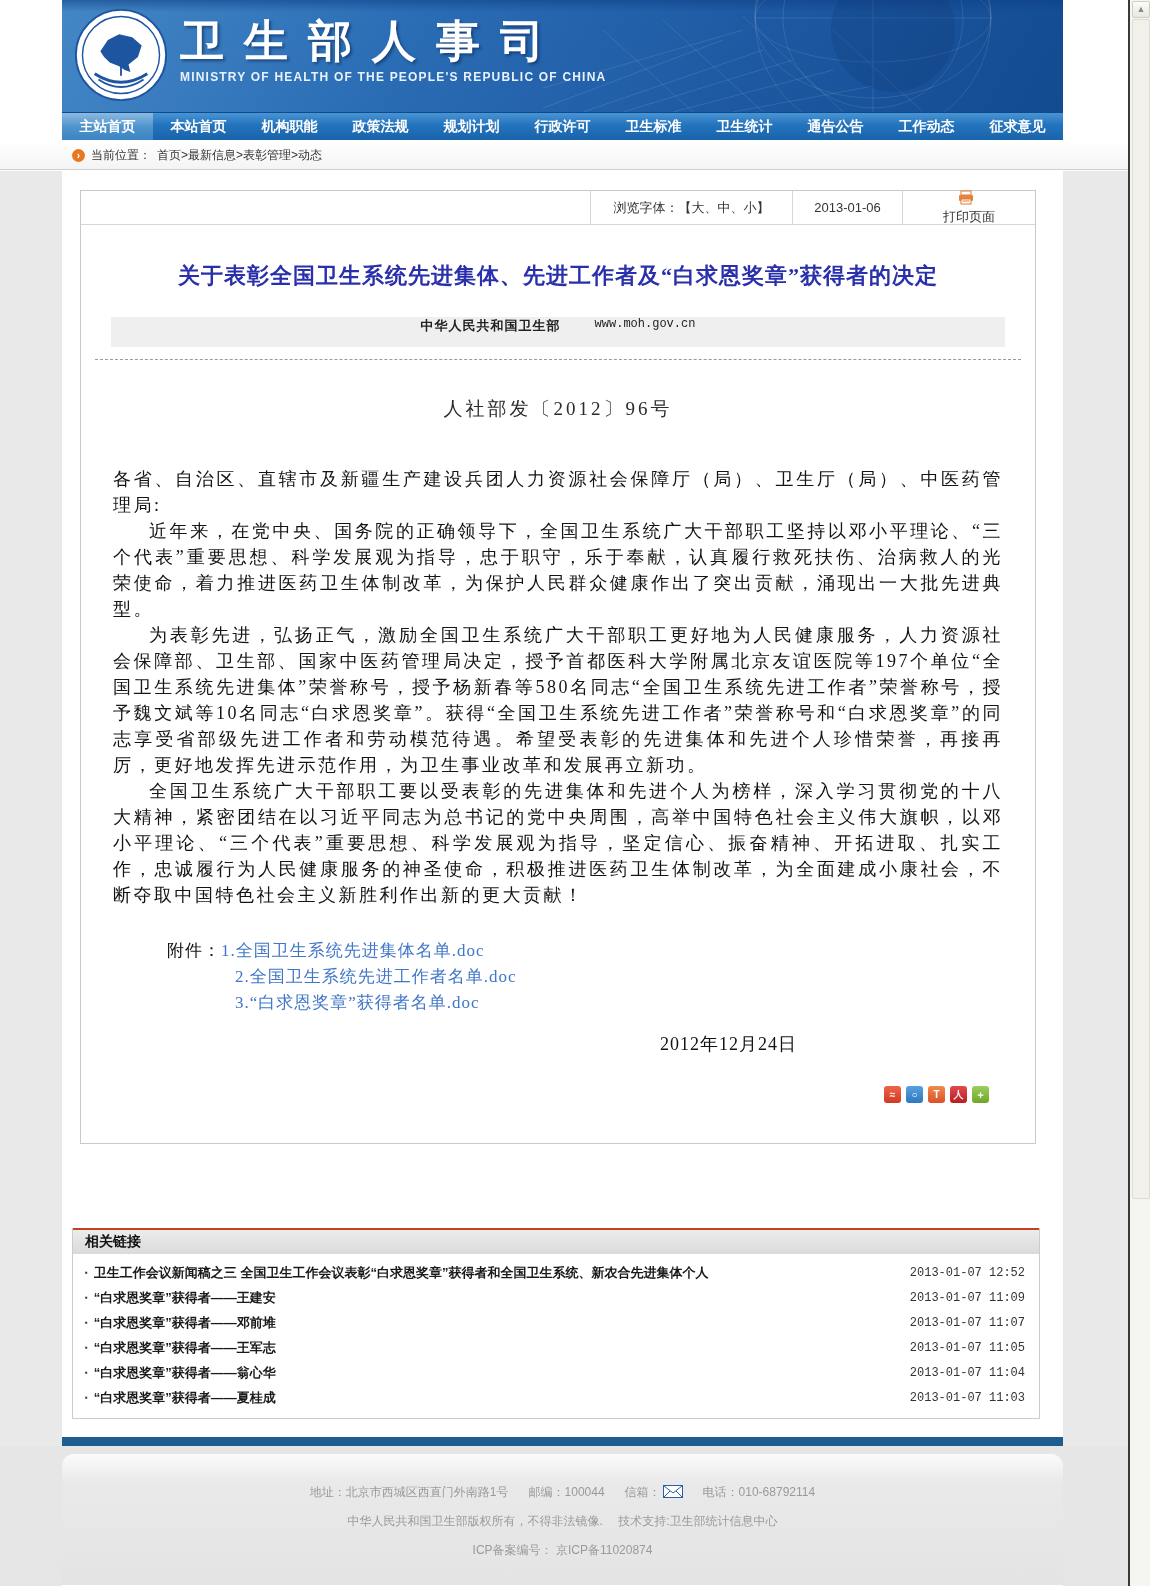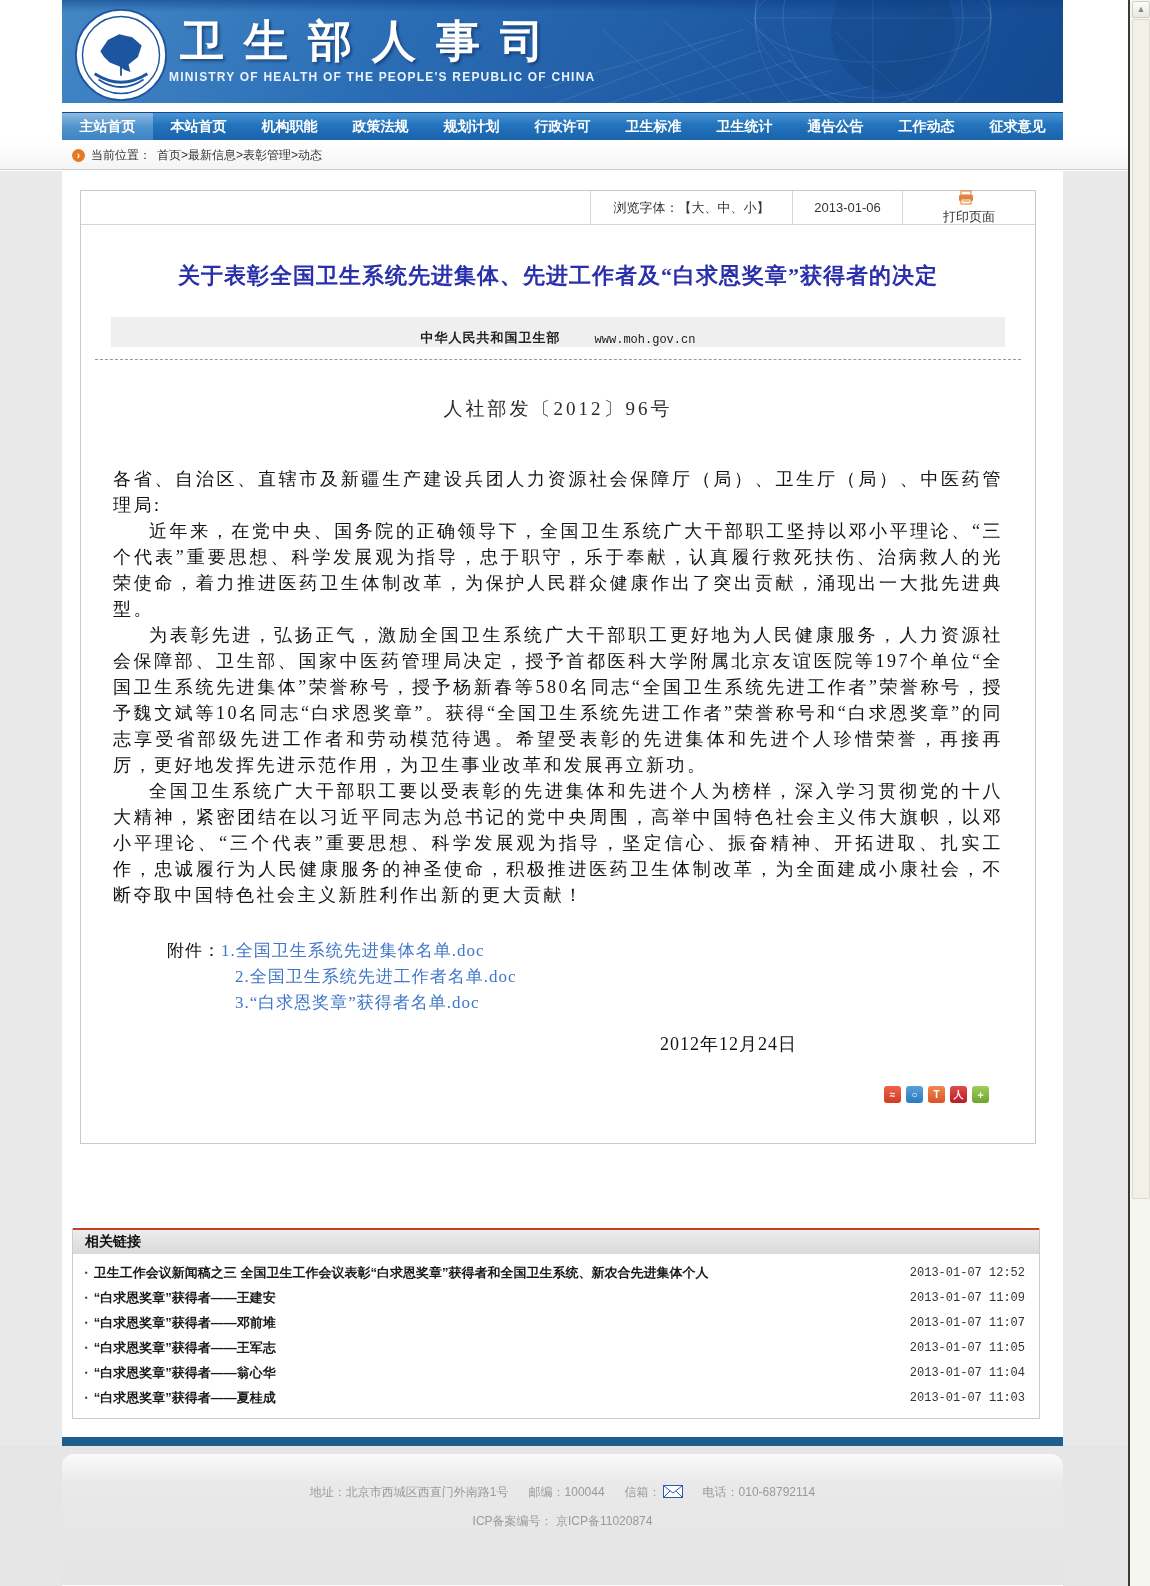--- a/index.html
+++ b/index.html
@@ -3,30 +3,30 @@
 <meta charset="utf-8">
 <style>
   * { margin:0; padding:0; box-sizing:border-box; }
   html,body { width:1150px; height:1586px; }
   body {
     position:relative; background:#ffffff; overflow:hidden;
     font-family:"Liberation Sans", sans-serif; color:#222;
   }
   
   .site-col { position:absolute; left:62px; width:1001px; }
-  .header { top:0; height:103px; overflow:hidden;
+  .header { top:0; height:140px; overflow:hidden;
     background:linear-gradient(120deg,#4487c6 0%,#2a6cb4 35%,#1c57a0 70%,#134a90 100%);
   }
   .header::before { content:""; position:absolute; left:0; top:0; right:0; height:12px;
     background:linear-gradient(#0d3f85,rgba(13,63,133,0)); opacity:.55; }
   .globe-deco { position:absolute; right:0; top:0; height:112px; width:520px; opacity:.75; }
   .logo-wrap { position:absolute; left:12px; top:8px; width:94px; height:94px; }
   .site-title { position:absolute; left:118px; top:12px; color:#fff; font-weight:bold;
     font-size:44px; letter-spacing:20px; text-shadow:2px 2px 3px rgba(10,40,90,.6); white-space:nowrap; }
-  .site-sub { position:absolute; left:107px; top:70px; color:#eaf2fb; font-size:12px;
+  .site-sub { position:absolute; left:118px; top:70px; color:#eaf2fb; font-size:12px;
     letter-spacing:1.2px; font-weight:bold; white-space:nowrap; }
   
   .nav { top:112px; height:28px; display:flex; align-items:stretch;
     background:linear-gradient(#4a94d4,#2273bd 45%,#1a64ab);
     border-top:1px solid #0c4c8c; }
   .nav-item { flex:1; display:flex; align-items:center; justify-content:center;
     color:#fff; font-size:14px; font-weight:bold; cursor:pointer; white-space:nowrap; }
   .nav-item.active { background:linear-gradient(#8db9e0,#5094cd 50%,#3b84c3); }
   
   .breadcrumb { position:absolute; left:0; top:141px; width:1128px; height:29px;
@@ -42,21 +42,21 @@
   .article-box { position:absolute; left:18px; top:19px; width:956px; background:#fff;
     border:1px solid #c9c9c9; padding-bottom:40px; }
   .art-toolbar { height:34px; border-bottom:1px solid #d6d6d6; display:flex; justify-content:flex-end; }
   .tb-cell { display:flex; align-items:center; justify-content:center; border-left:1px solid #d6d6d6;
     font-size:13px; color:#333; padding:0 14px; white-space:nowrap; }
   .tb-font { width:202px; } .tb-date { width:110px; } .tb-print { width:133px; cursor:pointer;flex-direction:column; }
   .print-ico { margin-right:6px; display:inline-block; }
   .art-title { margin-top:36px; text-align:center; font-size:22px; font-weight:bold;
     color:#2a30ab; font-family:"Liberation Serif", serif; letter-spacing:1px; }
   .src-bar { margin:26px 30px 0 30px; height:30px; background:#efefef; display:flex;
-    align-items:flex-end; justify-content:center; font-size:13px; color:#222; }
+    align-items:flex-start; justify-content:center; font-size:13px; color:#222; }
   .src-name { font-weight:bold; margin-right:34px; letter-spacing:1px; }
   .src-site { font-family:"Liberation Mono", monospace; font-size:12px; }
   .dash-line { margin:12px 14px 0 14px; border-top:1px dashed #9a9a9a; height:0; }
   .doc-num { margin-top:36px; text-align:center; font-size:19px; color:#2b2b2b;
     font-family:"Liberation Serif", serif; letter-spacing:3px; }
   .art-body { margin-top:44px; padding:0 32px; font-family:"Liberation Serif", serif;
     font-size:18px; line-height:26px; color:#141414; text-align:justify; letter-spacing:2.5px; }
   .art-body p.indent { text-indent:2em; }
   .attachments { margin-top:30px; padding-left:86px; font-family:"Liberation Serif", serif;
     font-size:17px; line-height:26px; letter-spacing:1px; }
@@ -274,20 +274,21 @@
       <span>信箱：</span>
       <span class="mail-ico">
         <svg width="20" height="13" viewBox="0 0 20 13">
           <rect x="0.5" y="0.5" width="19" height="12" fill="#ffffff" stroke="#2a5caa"></rect>
           <path d="M1,1 L10,8 L19,1" fill="none" stroke="#2a5caa"></path>
           <path d="M1,12 L7,6 M19,12 L13,6" stroke="#2a5caa"></path>
         </svg>
       </span>
       <span>电话：010-68792114</span>
     </div>
+    <div class="ft-line ft-line2">中华人民共和国卫生部版权所有，不得非法镜像.　 技术支持:卫生部统计信息中心</div>
     <div class="ft-line ft-line3">ICP备案编号： 京ICP备11020874</div>
   </div>
 </div>
 
 <div class="scrollbar">
   <div class="sb-up">▲</div>
   <div class="sb-thumb"></div>
 </div>
 
 </body></html>

